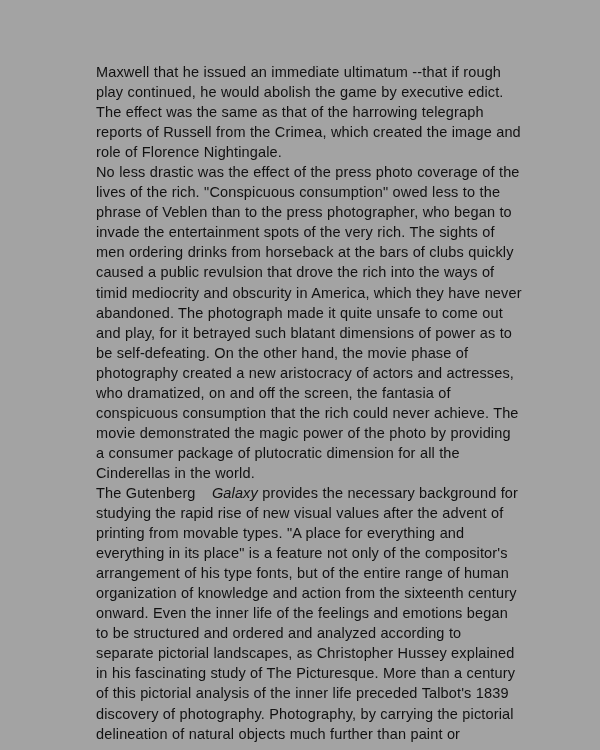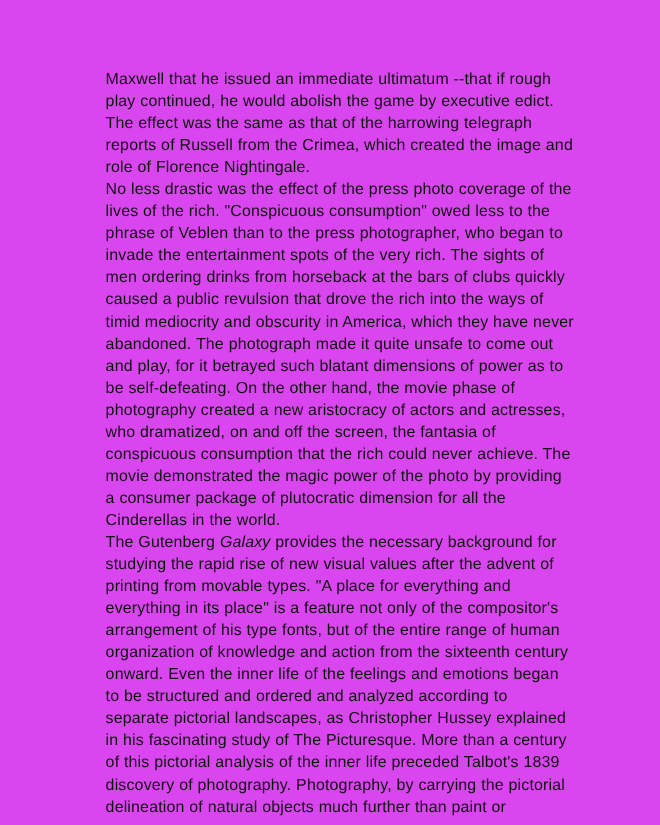--- a/index.html
+++ b/index.html
@@ -12,21 +12,21 @@
     width: 600px;
     height: 750px;
     overflow: hidden;
     font-family: "Liberation Sans", sans-serif;
   }
 
   #page {
     position: relative;
     width: 600px;
     height: 750px;
-    background: #d946ef;
+    background: #a3a3a3;
   }
 
   #text-column {
     position: absolute;
     left: 96px;
     top: 62px;
     width: 427px;
   }
 
   .para {
@@ -36,20 +36,21 @@
     line-height: 20.05px;
     color: #111111;
     text-align: left;
     letter-spacing: 0.01em;
     word-spacing: 0.01em;
     -webkit-font-smoothing: antialiased;
   }
 
   .para em.title {
     font-style: italic;
+    margin-left: 12px;
   }
 </style>
 </head>
 <body>
 
 <div id="page">
   <div id="text-column">
 
     <p class="para">Maxwell that he issued an immediate ultimatum --that if rough play continued, he would abolish the game by executive edict. The effect was the same as that of the harrowing telegraph reports of Russell from the Crimea, which created the image and role of Florence Nightingale.</p>
 

